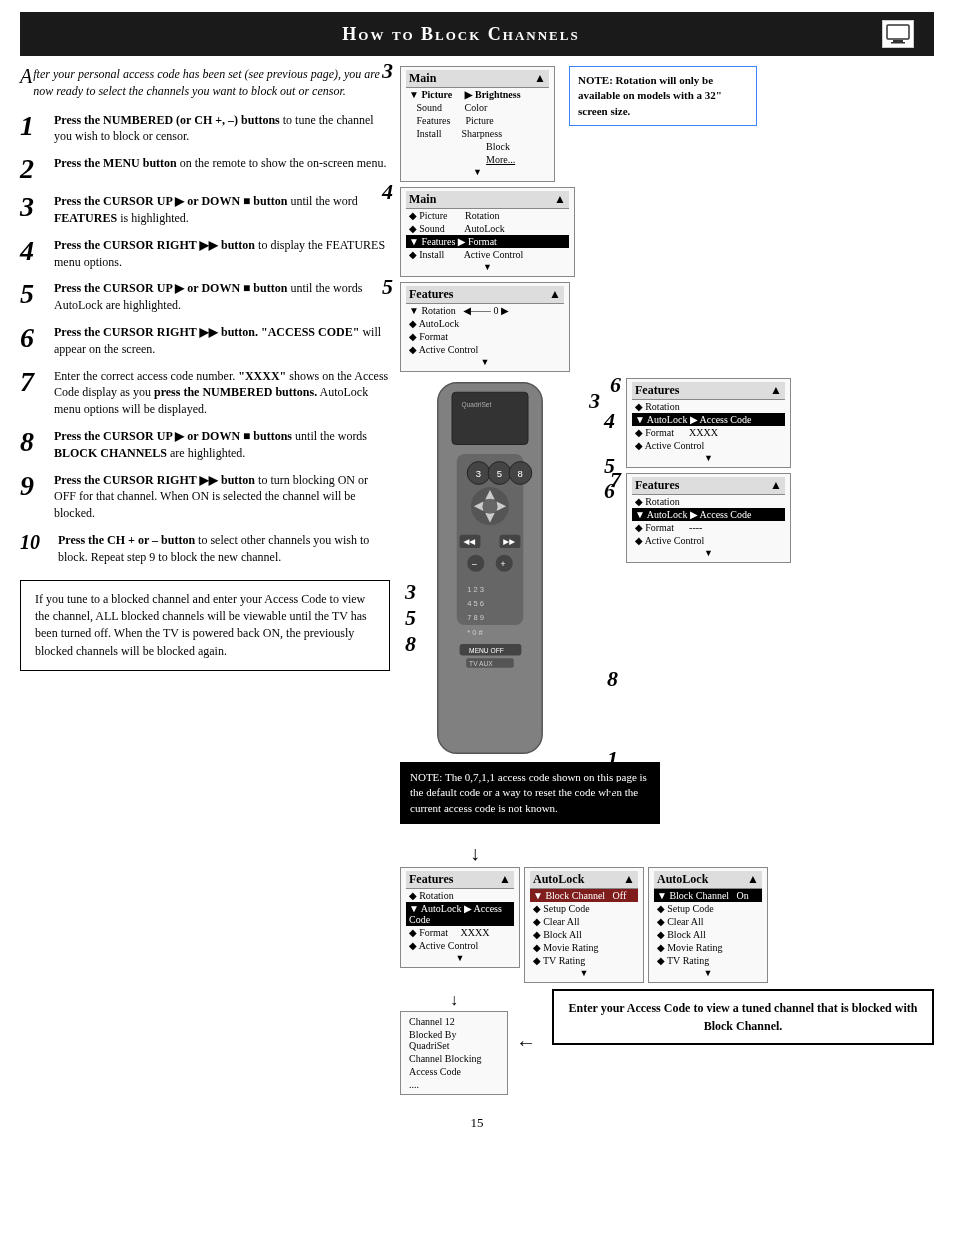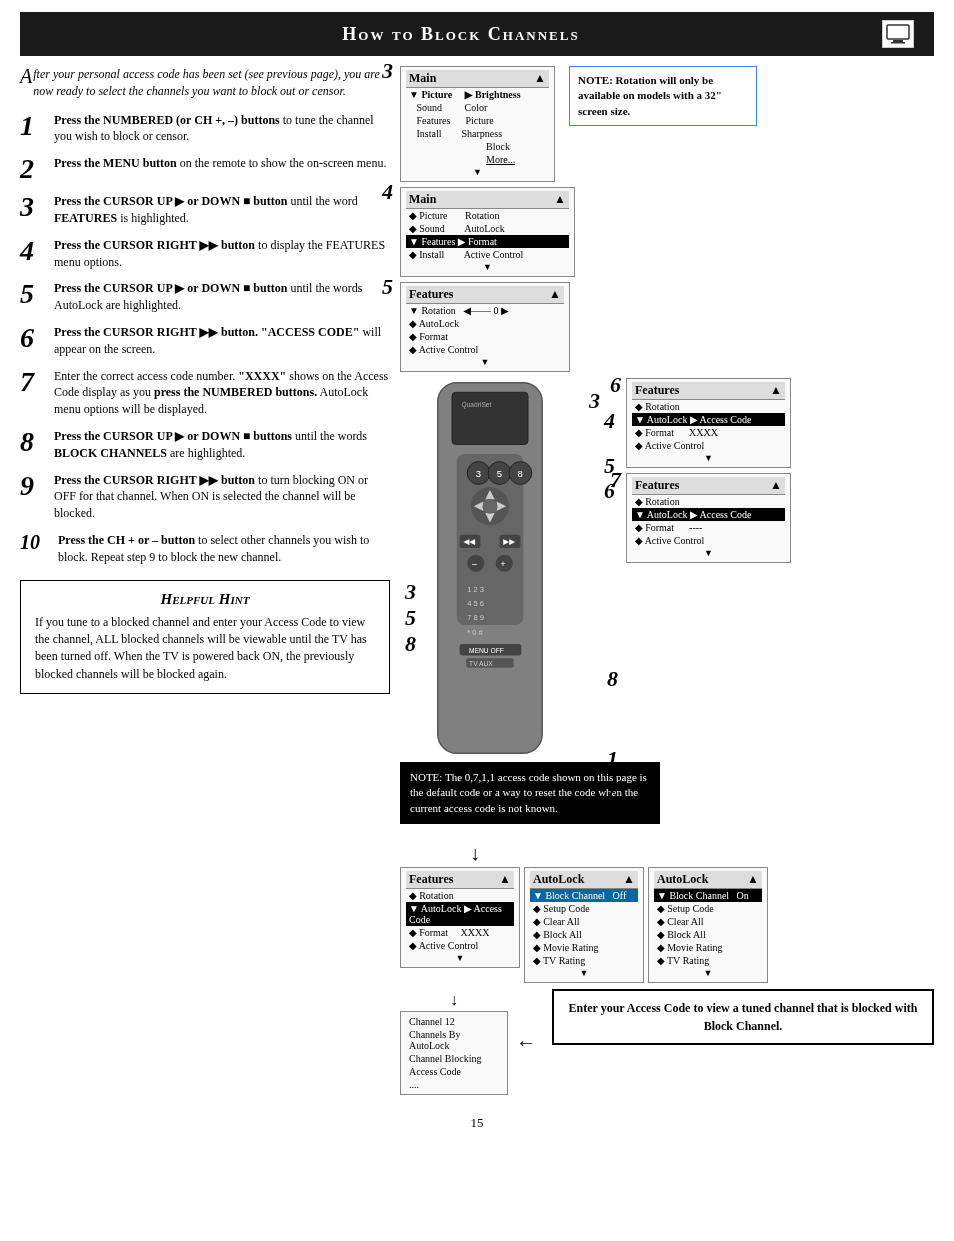--- a/index.html
+++ b/index.html
@@ -280,21 +280,20 @@
       </li>
 
       <li class="step-item">
         <div class="step-number" style="font-size:20px; min-width:32px;">10</div>
         <div class="step-text"><strong>Press the CH + or – button</strong> to select other channels you wish to block. Repeat step 9 to block the new channel.</div>
       </li>
 
     </ul>
 
     <div class="helpful-hint">
-      <div class="helpful-hint-title"><em>H<span style="font-variant:small-caps;">elpful</span> H<span style="font-variant:small-caps;">int</span></em></div>
       <div class="helpful-hint-text">If you tune to a blocked channel and enter your Access Code to view the channel, ALL blocked channels will be viewable until the TV has been turned off. When the TV is powered back ON, the previously blocked channels will be blocked again.</div>
     </div>
   </div>
 
   <div class="right-col full-right">
 
     <div style="display:flex; flex-direction:row; align-items:flex-start; gap:6px; margin-bottom:6px;">
 
       <div style="display:flex; flex-direction:column; gap:5px; flex:1;">
 
@@ -457,21 +456,21 @@
             <div class="menu-box-row highlighted">▼ AutoLock ▶ Access Code</div>
             <div class="menu-box-row">◆ Format &nbsp;&nbsp;&nbsp; XXXX</div>
             <div class="menu-box-row">◆ Active Control</div>
             <div class="menu-box-nav">▼</div>
           </div>
         </div>
 
         <div style="display:flex; flex-direction:column; align-items:center;">
           <div class="menu-box" style="width:115px;">
             <div class="menu-box-title">AutoLock <span>▲</span></div>
-            <div style="padding:1px 3px; font-size:10px; background:#0369a1; color:#fff;">▼ Block Channel &nbsp; Off</div>
+            <div style="padding:1px 3px; font-size:10px; background:#7f1d1d; color:#fff;">▼ Block Channel &nbsp; Off</div>
             <div class="menu-box-row">◆ Setup Code</div>
             <div class="menu-box-row">◆ Clear All</div>
             <div class="menu-box-row">◆ Block All</div>
             <div class="menu-box-row">◆ Movie Rating</div>
             <div class="menu-box-row">◆ TV Rating</div>
             <div class="menu-box-nav">▼</div>
           </div>
         </div>
 
         <div style="display:flex; flex-direction:column; align-items:center;">
@@ -487,21 +486,21 @@
           </div>
         </div>
 
       </div>
 
       <div style="margin-top:6px; display:flex; flex-direction:row; gap:8px; align-items:flex-start;">
         <div style="display:flex; flex-direction:column; align-items:center;">
           <div class="arrow-down" style="font-size:16px;">↓</div>
           <div class="menu-box channel-info-box" style="width:108px;">
             <div class="menu-box-row">Channel 12</div>
-            <div class="menu-box-row">Channels By AutoLock</div>
+            <div class="menu-box-row">Blocked By QuadriSet</div>
             <div class="menu-box-row">Channel Blocking</div>
             <div class="menu-box-row">Access Code</div>
             <div class="menu-box-row">....</div>
           </div>
         </div>
 
         <div style="font-size:20px; padding-top:40px;">←</div>
 
         <div class="access-code-box">
           <span>Enter your Access Code to view a tuned channel that is blocked with Block Channel.</span>

